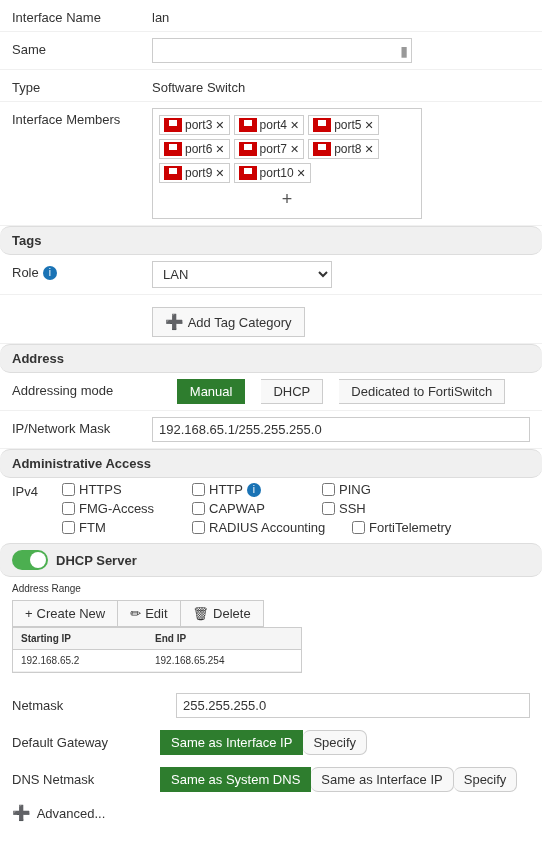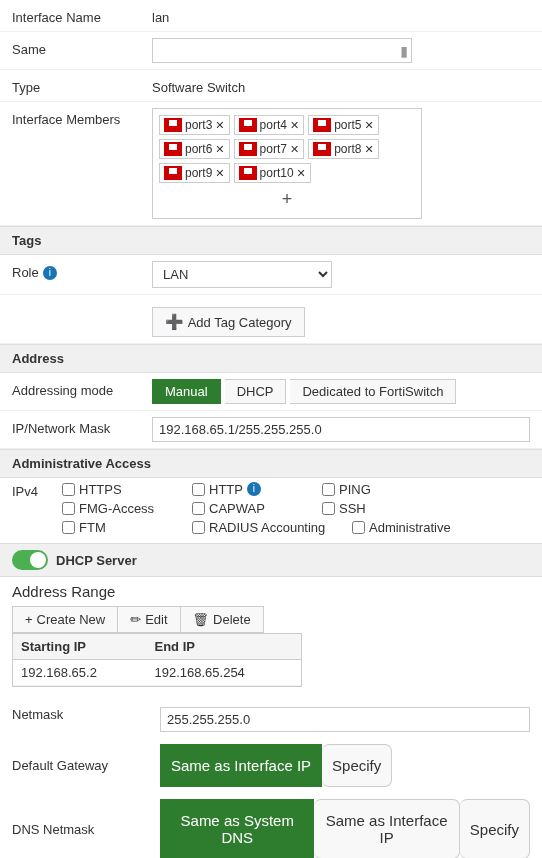--- a/index.html
+++ b/index.html
@@ -12,20 +12,21 @@
       min-height: 858px;
     }
     .section-header {
       background: #f0f0f0;
       padding: 6px 12px;
       font-weight: bold;
       font-size: 13px;
       color: #333;
       border-top: 1px solid #ddd;
       border-bottom: 1px solid #ddd;
+      border-radius: 10px;
     }
     .form-row {
       display: flex;
       align-items: flex-start;
       padding: 6px 12px;
       border-bottom: 1px solid #f0f0f0;
     }
     .form-label {
       width: 140px;
       min-width: 140px;
@@ -128,21 +129,22 @@
       cursor: pointer;
       color: #333;
       margin-top: 6px;
     }
     .add-tag-btn .plus-circle {
       color: #1a73b5;
       font-size: 15px;
     }
     .addr-mode-group {
       display: flex;
-      gap: 4px;
+      gap: 16px;
+      justify-content: center;
     }
     .addr-mode-btn {
       padding: 4px 12px;
       border: 1px solid #ccc;
       background: #f8f8f8;
       cursor: pointer;
       font-size: 13px;
       color: #333;
     }
     .addr-mode-btn.active {
@@ -169,20 +171,21 @@
       min-width: 50px;
       padding-top: 2px;
     }
     .checkboxes-group {
       display: flex;
       flex-wrap: wrap;
       flex: 1;
     }
     .checkbox-item {
       display: flex;
+      align-items: center;
       gap: 4px;
       width: 130px;
       margin-bottom: 4px;
       font-size: 13px;
     }
     .checkbox-item.wide {
       width: 160px;
     }
     .checkbox-item input[type="checkbox"] {
       width: auto;
@@ -218,21 +221,21 @@
       height: 16px;
       background: #fff;
       border-radius: 50%;
       top: 2px;
       right: 2px;
     }
     .addr-range-section {
       padding: 6px 12px;
     }
     .addr-range-title {
-      font-size: 15px;
+      font-size: 10px;
       margin-bottom: 6px;
     }
     .btn-bar {
       display: flex;
       gap: 0;
       margin-bottom: 0;
     }
     .btn-bar button {
       display: flex;
       align-items: center;
@@ -248,38 +251,38 @@
       border-left: none;
     }
     .table-container {
       border: 1px solid #ccc;
       width: 290px;
       margin-bottom: 8px;
     }
     .table-container table {
       width: 100%;
       border-collapse: collapse;
-      font-size: 13px;
+      font-size: 10px;
     }
     .table-container th {
       background: #f5f5f5;
       padding: 5px 8px;
       border-bottom: 1px solid #ccc;
       text-align: left;
       font-weight: bold;
     }
     .table-container td {
       padding: 5px 8px;
       border-bottom: 1px solid #f0f0f0;
     }
     .netmask-row {
       display: flex;
-      align-items: flex-start;
-      padding: 6px 12px;
-      gap: 8px;
+      align-items: center;
+      padding: 6px 12px;
+      gap: 24px;
     }
     .netmask-label {
       width: 140px;
       min-width: 140px;
     }
     .netmask-input {
       width: 250px;
       border: 1px solid #ccc;
       padding: 4px 6px;
       font-size: 13px;
@@ -288,25 +291,25 @@
       display: flex;
       align-items: center;
       padding: 6px 12px;
       gap: 8px;
     }
     .gw-label {
       width: 140px;
       min-width: 140px;
     }
     .option-btn {
-      padding: 12px 10px;
+      padding: 4px 10px;
       border: 1px solid #ccc;
       background: #f8f8f8;
       cursor: pointer;
-      font-size: 15px;
+      font-size: 13px;
       color: #333;
     }
     .option-btn.active {
       background: #2e7d2e;
       color: #fff;
       border-color: #2e7d2e;
     }
     .option-btn:not(:first-of-type) {
       border-left: none;
       border-radius: 7px;
@@ -493,21 +496,21 @@
     <div class="checkbox-item">
       <input type="checkbox" id="cb-ftm" style="">
       <label for="cb-ftm">FTM</label>
     </div>
     <div class="checkbox-item wide">
       <input type="checkbox" id="cb-radius" style="">
       <label for="cb-radius">RADIUS Accounting</label>
     </div>
     <div class="checkbox-item wide">
       <input type="checkbox" id="cb-forti" style="">
-      <label for="cb-forti">Administrative</label>
+      <label for="cb-forti">FortiTelemetry</label>
     </div>
   </div>
 </div>
 
 <div class="section-header" style="display:flex;align-items:center;gap:8px;">
   <label class="toggle-switch">
 
     <span class="toggle-slider"></span>
   </label>
   <span>DHCP Server</span>

